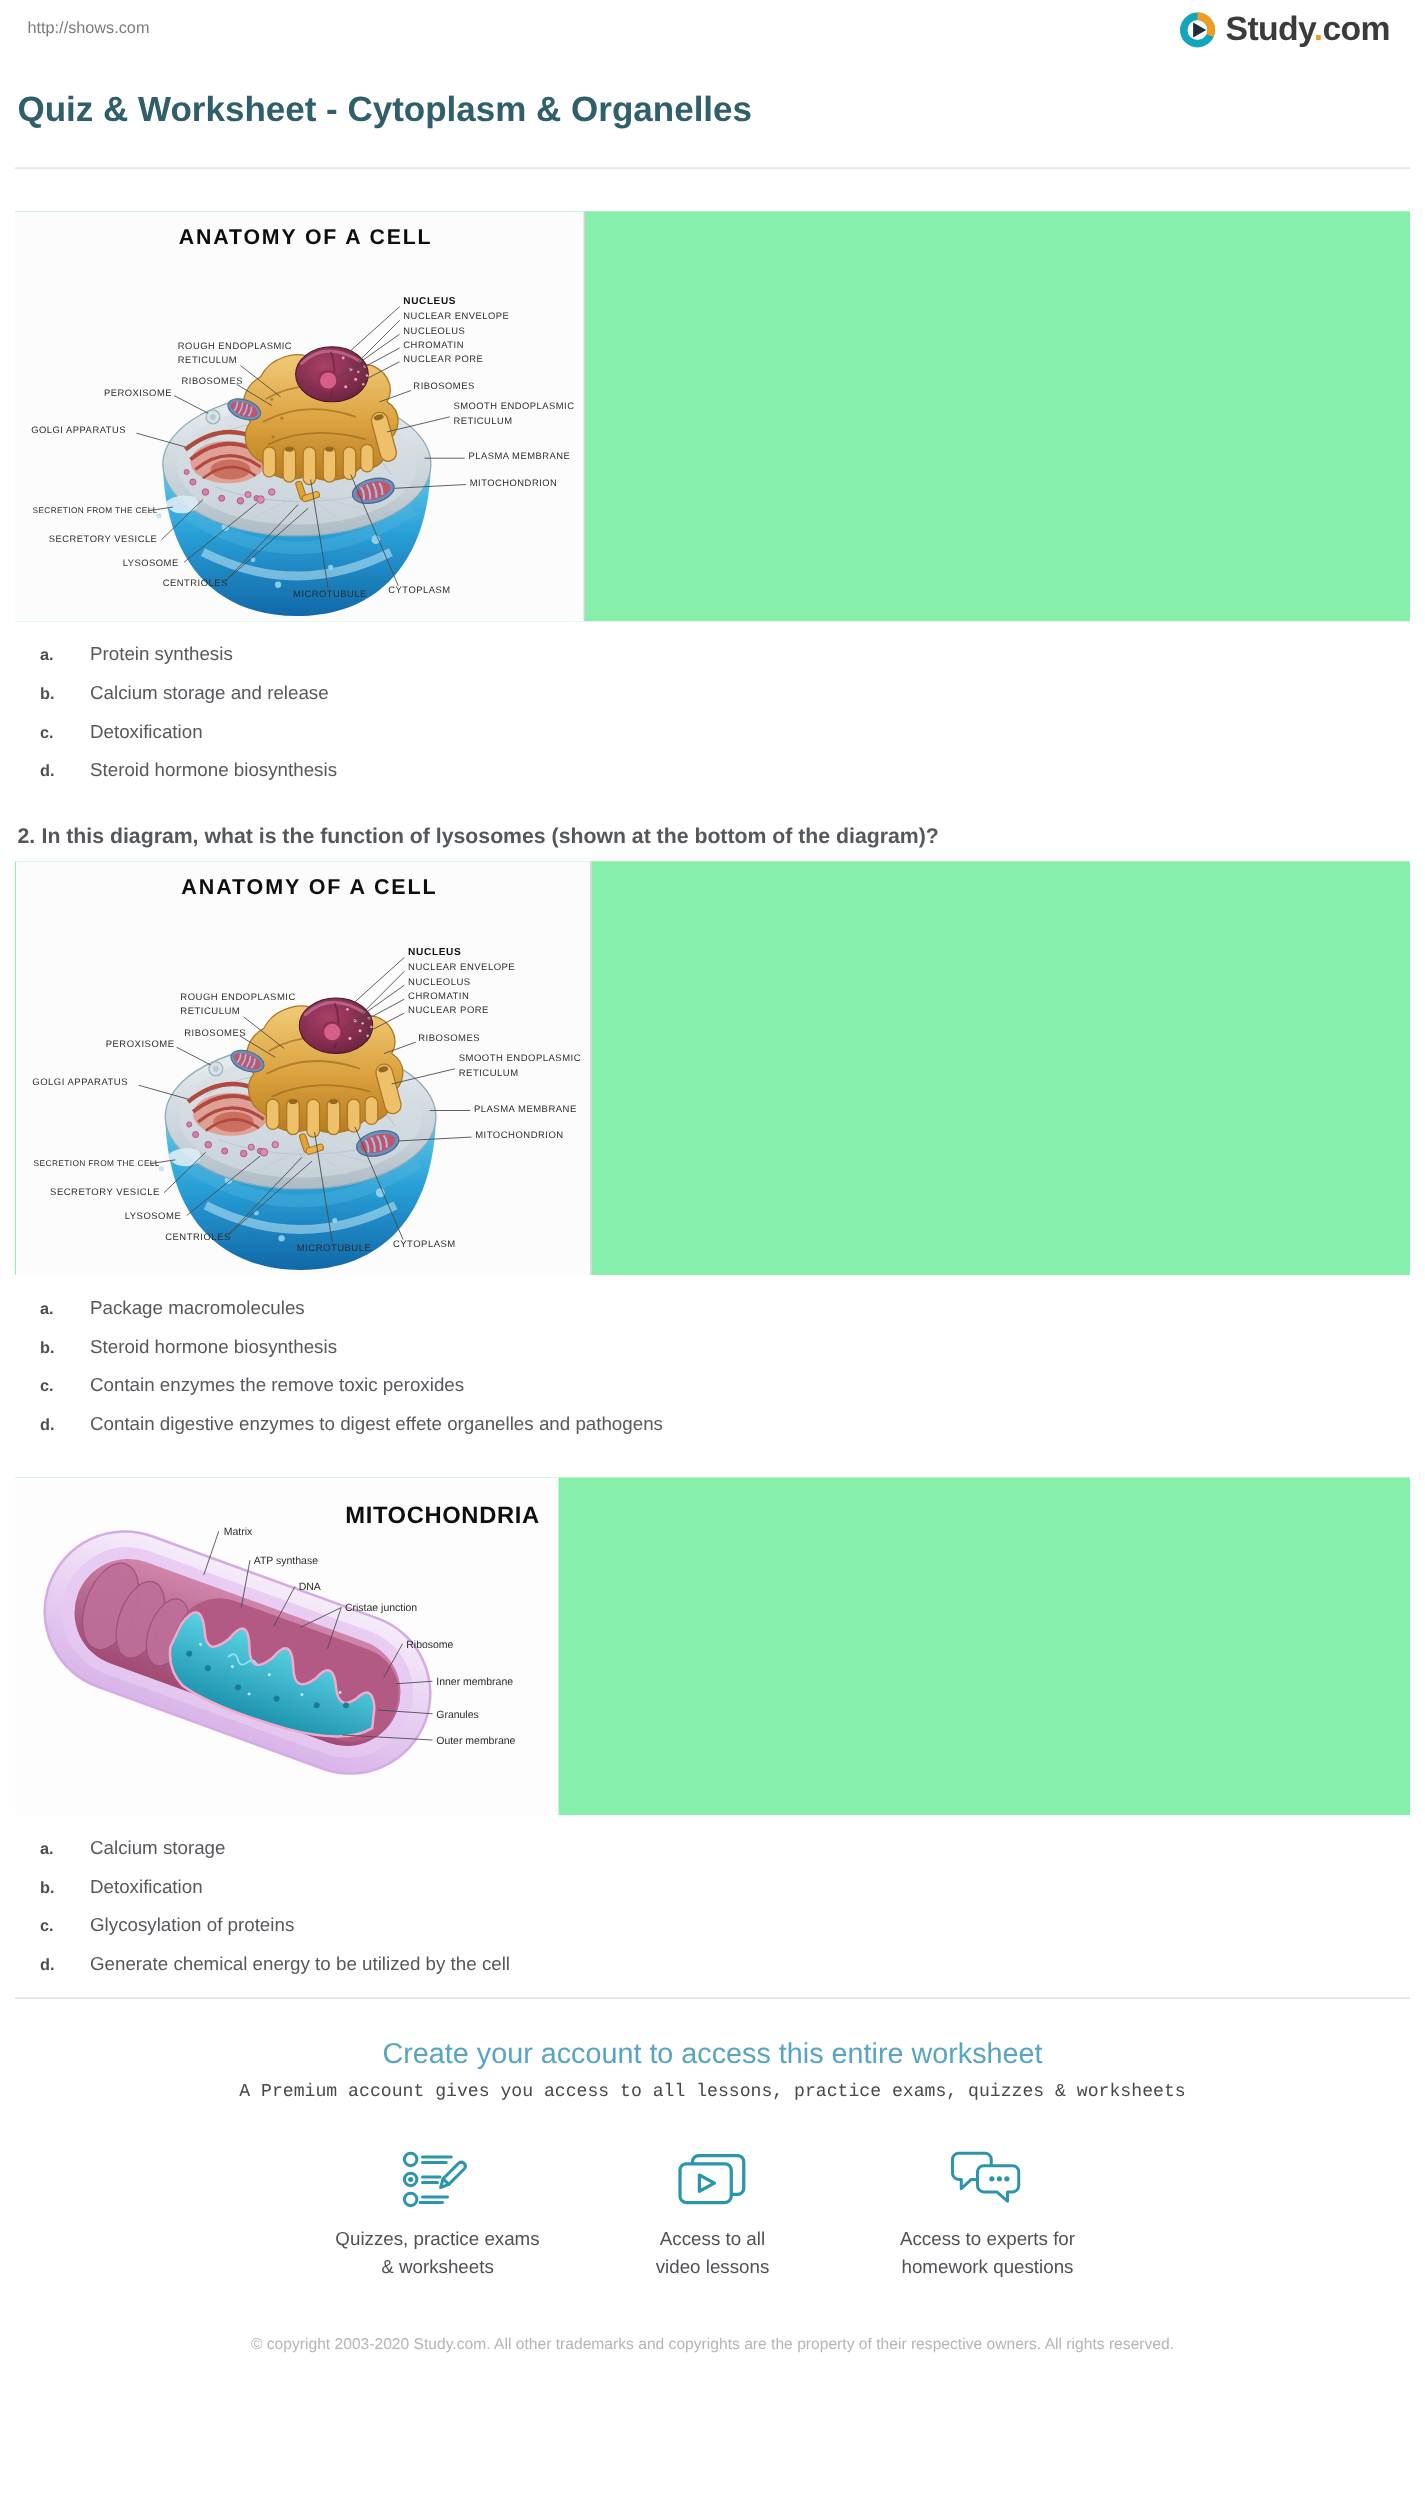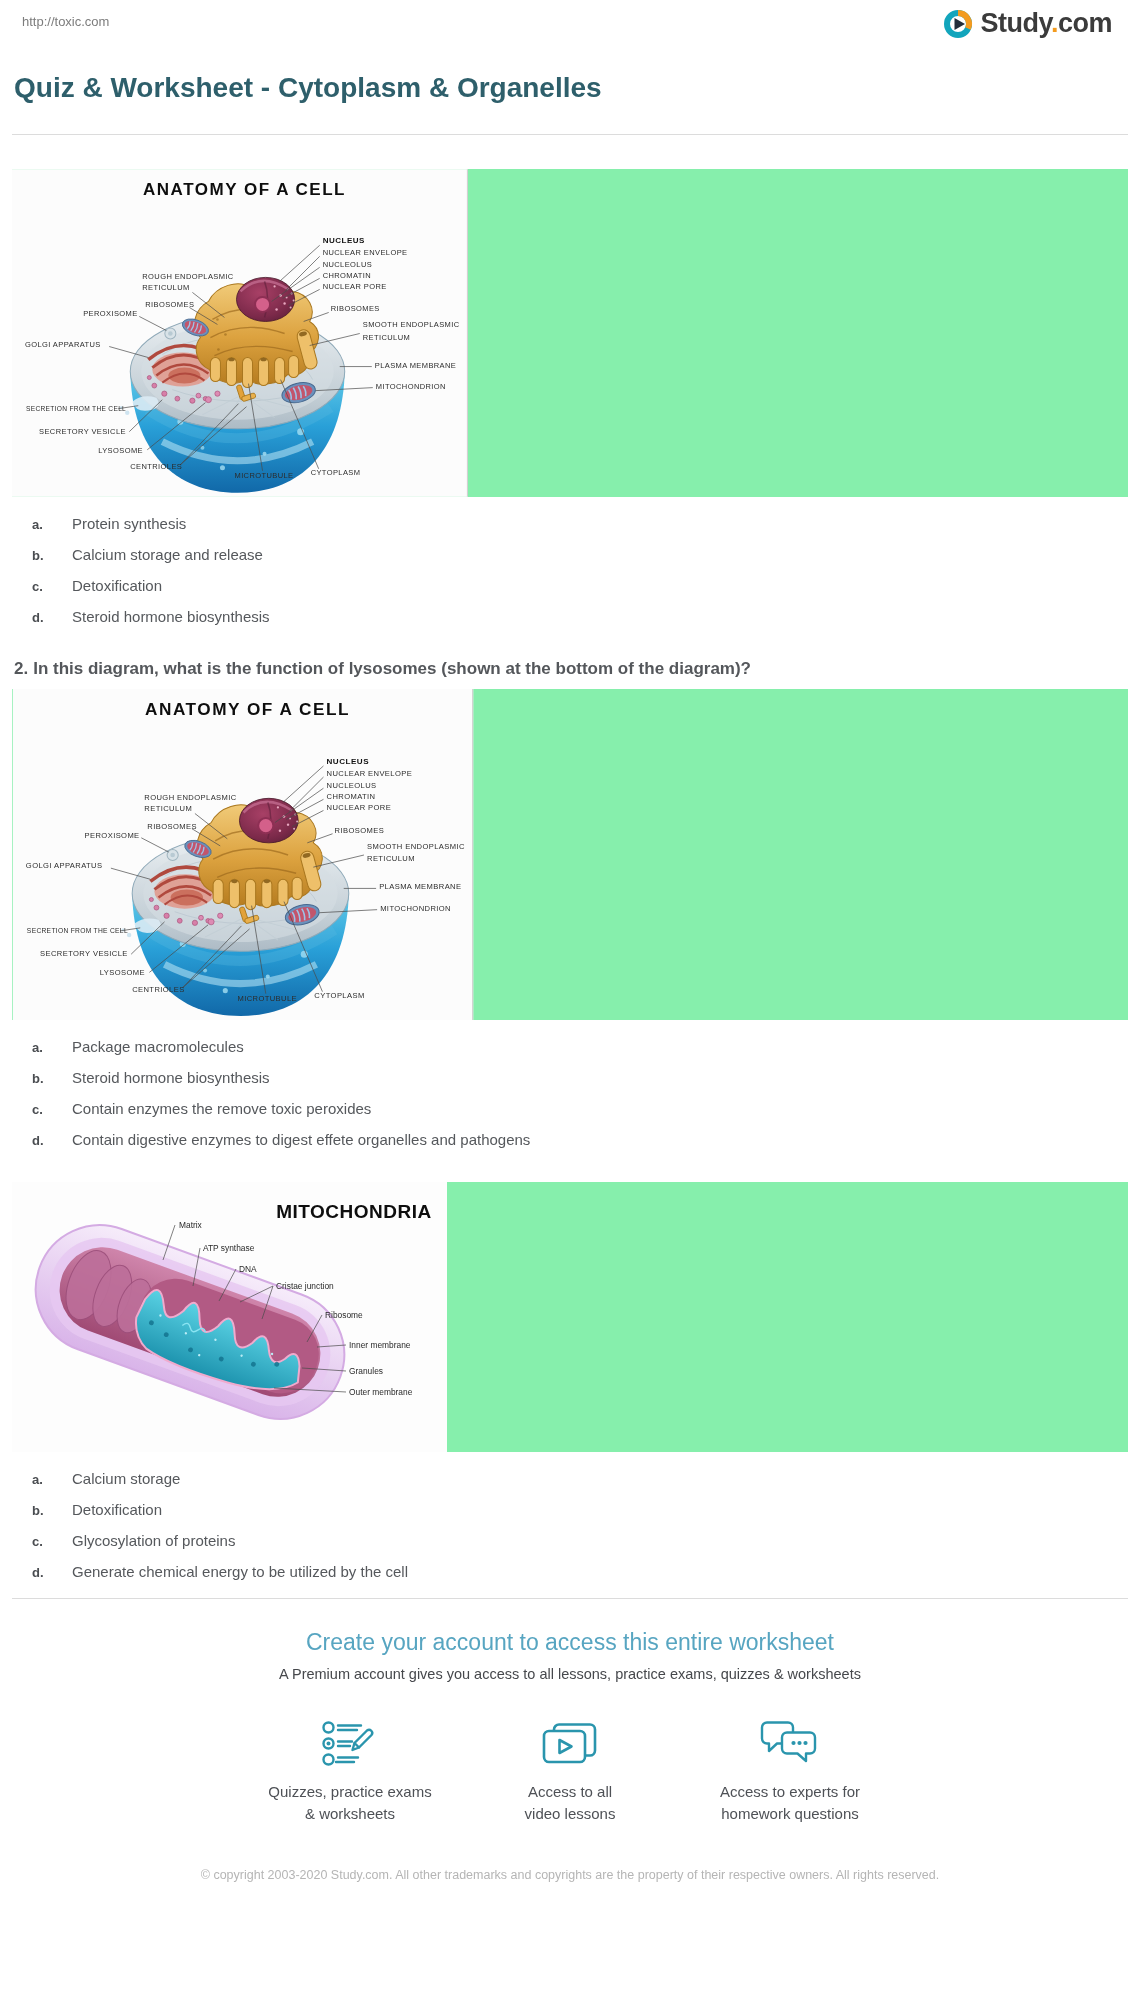--- a/index.html
+++ b/index.html
@@ -34,32 +34,32 @@
   .dlab-b { font-size:8px; font-weight:700; fill:#111; letter-spacing:0.5px; }
   .dlab-s { font-size:6.6px; fill:#2c2c2c; letter-spacing:0.3px; }
   .mlab { font-size:8.4px; fill:#2a2a2a; }
   .lead { stroke:#4a4a4a; stroke-width:0.7; fill:none; }
   .cell-title { font-size:17px; font-weight:800; fill:#0e0e0e; letter-spacing:1.5px; }
   .mito-title { font-size:19px; font-weight:800; fill:#0e0e0e; letter-spacing:0.5px; }
 
   
   .footer { margin-top:18px; }
   .cta-heading { font-size:23px; font-weight:400; color:#57a5c1; text-align:center; margin:30px 0 10px; }
-  .cta-sub { font-size:14.5px; color:#46484c; text-align:center; margin:0; }
+  .cta-sub { font-size:14.5px; color:#46484c; text-align:center; margin:0;font-family:Liberation Mono, monospace; }
   .features { display:flex; justify-content:center; gap:14px; margin-top:34px; }
   .feature { width:206px; text-align:center; }
   .feature .f-icon { height:52px; display:flex; align-items:flex-end; justify-content:center; }
   .f-caption { margin-top:13px; font-size:15px; color:#4e5156; line-height:1.45; }
   .copyright { max-width:880px; margin:40px auto 28px; text-align:center; font-size:12.5px; color:#b5b5b5; line-height:1.7; }
 </style>
 </head>
 <body>
 
 <div class="top-header">
-  <span class="url-text">http://toxic.com</span>
+  <span class="url-text">http://shows.com</span>
   <div class="logo">
     <svg width="32" height="32" viewBox="0 0 32 32">
       <circle cx="16" cy="16" r="11" fill="#ffffff" stroke="#12a5bc" stroke-width="6"></circle>
       <path d="M16,5 A11,11 0 0 1 26,20.6" fill="none" stroke="#f39b1f" stroke-width="6"></path>
       <polygon points="12.5,10 23,16 12.5,22" fill="#222d3a"></polygon>
     </svg>
     <span class="logo-text"><span>Study</span><span class="logo-dot">.</span><span>com</span></span>
   </div>
 </div>
 

